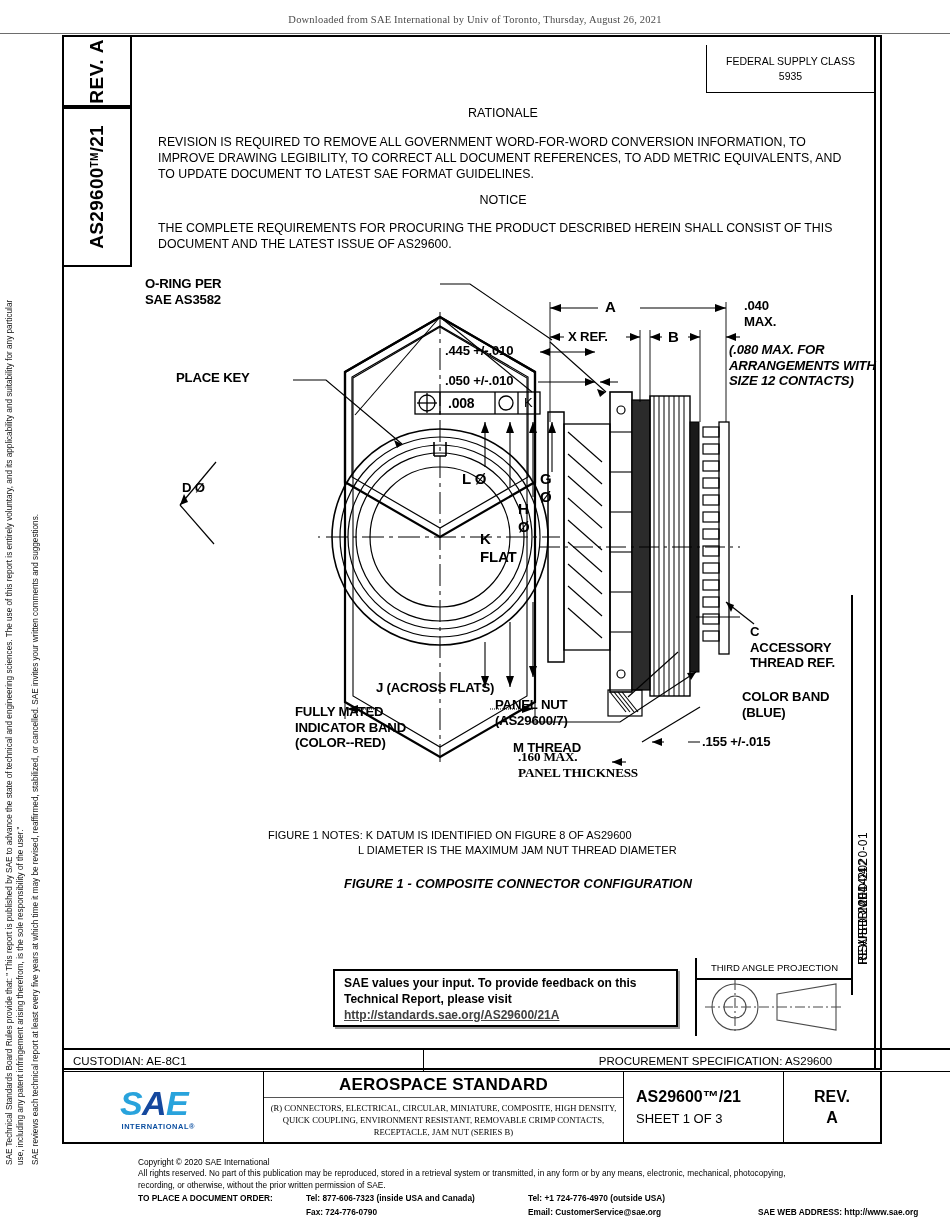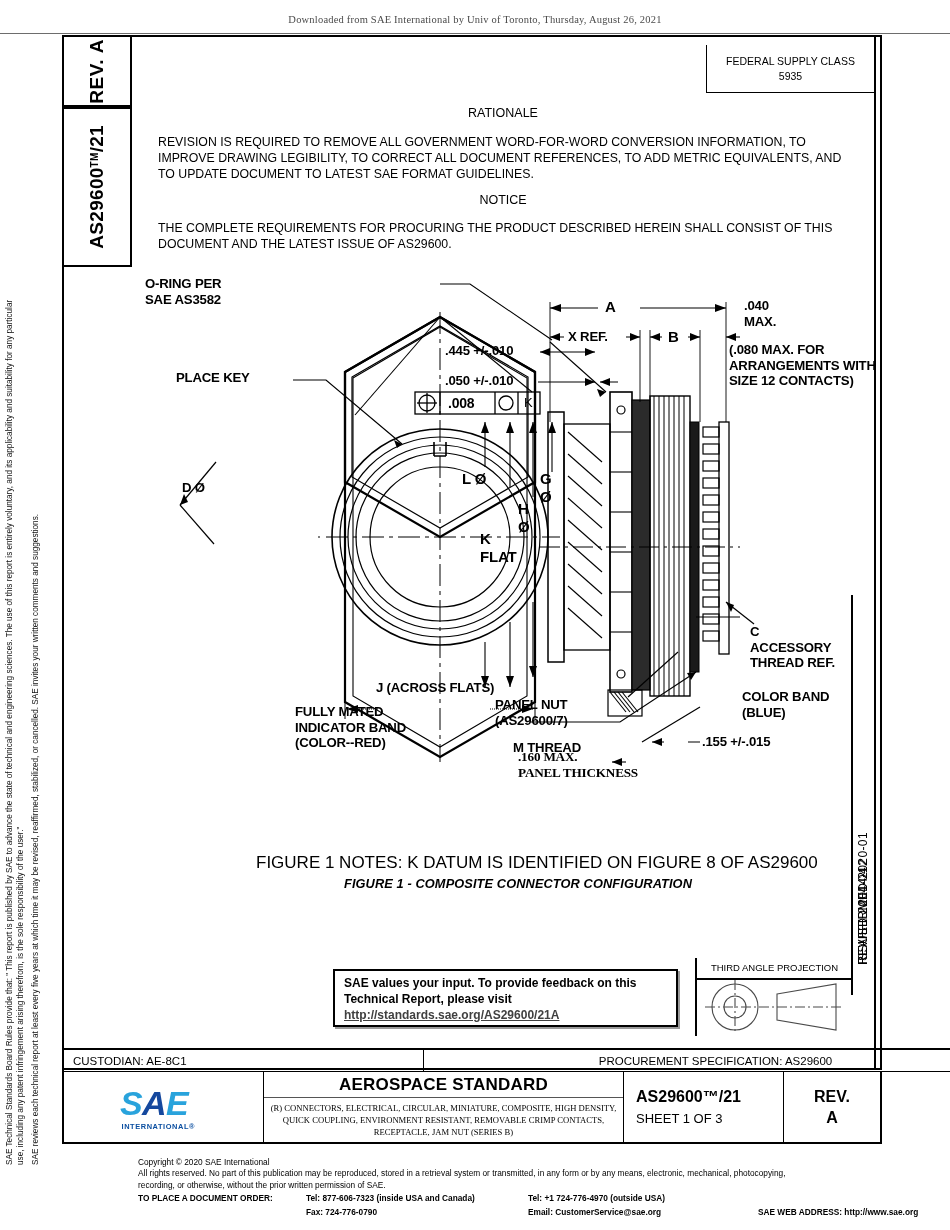--- a/index.html
+++ b/index.html
@@ -135,22 +135,22 @@
     font-family: "Liberation Sans", sans-serif;
     font-weight: bold;
     font-size: 13.2px;
     line-height: 1.18;
     white-space: pre;
     letter-spacing: -.2px;
   }
 
   
   #fig-notes {
-    position: absolute; left: 256px; top: 828px;
-    font-size: 17px; line-height: 1.38; margin-top: 23px;
+    position: absolute; left: 268px; top: 828px;
+    font-size: 11px; line-height: 1.38;
   }
   #fig-notes .n2 { margin-left: 90px; display:block; }
   #fig-title {
     position: absolute; left: 268px; top: 876px; width: 500px;
     text-align: center;
     font-size: 12.8px; font-weight: bold; font-style: italic;
     letter-spacing: .1px;
   }
 
   
@@ -476,21 +476,21 @@
 SAE AS3582</div>
   <div class="dl" style="left:36px; top:98px;">PLACE KEY</div>
   <div class="dl" style="left:42px; top:208px;">D Ø</div>
   <div class="dl" style="left:465px;top:26px; font-size:15px;">A</div>
   <div class="dl" style="left:528px;top:56px; font-size:15px;">B</div>
   <div class="dl" style="left:428px;top:57px;">X REF.</div>
   <div class="dl" style="left:305px;top:71px;">.445 +/-.010</div>
   <div class="dl" style="left:305px;top:101px;">.050 +/-.010</div>
   <div class="dl" style="left:604px;top:26px;">.040
 MAX.</div>
-  <div class="dl" style="left:589px;top:70px;">(.080 MAX. FOR
+  <div class="dl" style="left:589px;top:70px;font-style:italic;">(.080 MAX. FOR
 ARRANGEMENTS WITH
 SIZE 12 CONTACTS)</div>
   <div class="dl" style="left:308px;top:123px;font-size:14px;">.008</div>
   <div class="dl" style="left:384px;top:123px;font-size:13px;font-weight:normal;">K</div>
   <div class="dl" style="left:322px;top:198px;font-size:15px;">L Ø</div>
   <div class="dl" style="left:400px;top:198px;font-size:15px;">G
 Ø</div>
   <div class="dl" style="left:378px;top:228px;font-size:15px;">H
 Ø</div>
   <div class="dl" style="left:340px;top:258px;font-size:15px;">K
@@ -508,20 +508,21 @@
 ACCESSORY
 THREAD REF.</div>
   <div class="dl" style="left:602px;top:417px;">COLOR BAND
 (BLUE)</div>
   <div class="dl" style="left:562px;top:462px;">.155 +/-.015</div>
 </div>
 
 <div id="fig-notes">
   <span>FIGURE 1 NOTES:</span>
   <span>K DATUM IS IDENTIFIED ON FIGURE 8 OF AS29600</span>
+  <span class="n2">L DIAMETER IS THE MAXIMUM JAM NUT THREAD DIAMETER</span>
 </div>
 <div id="fig-title">FIGURE 1 - COMPOSITE CONNECTOR CONFIGURATION</div>
 
 <div id="feedback-box">
   <span>SAE values your input. To provide feedback on this</span>
   <span>Technical Report, please visit</span>
   <a id="feedback-link" href="#">http://standards.sae.org/AS29600/21A</a>
 </div>
 
 <div id="tap-box">

